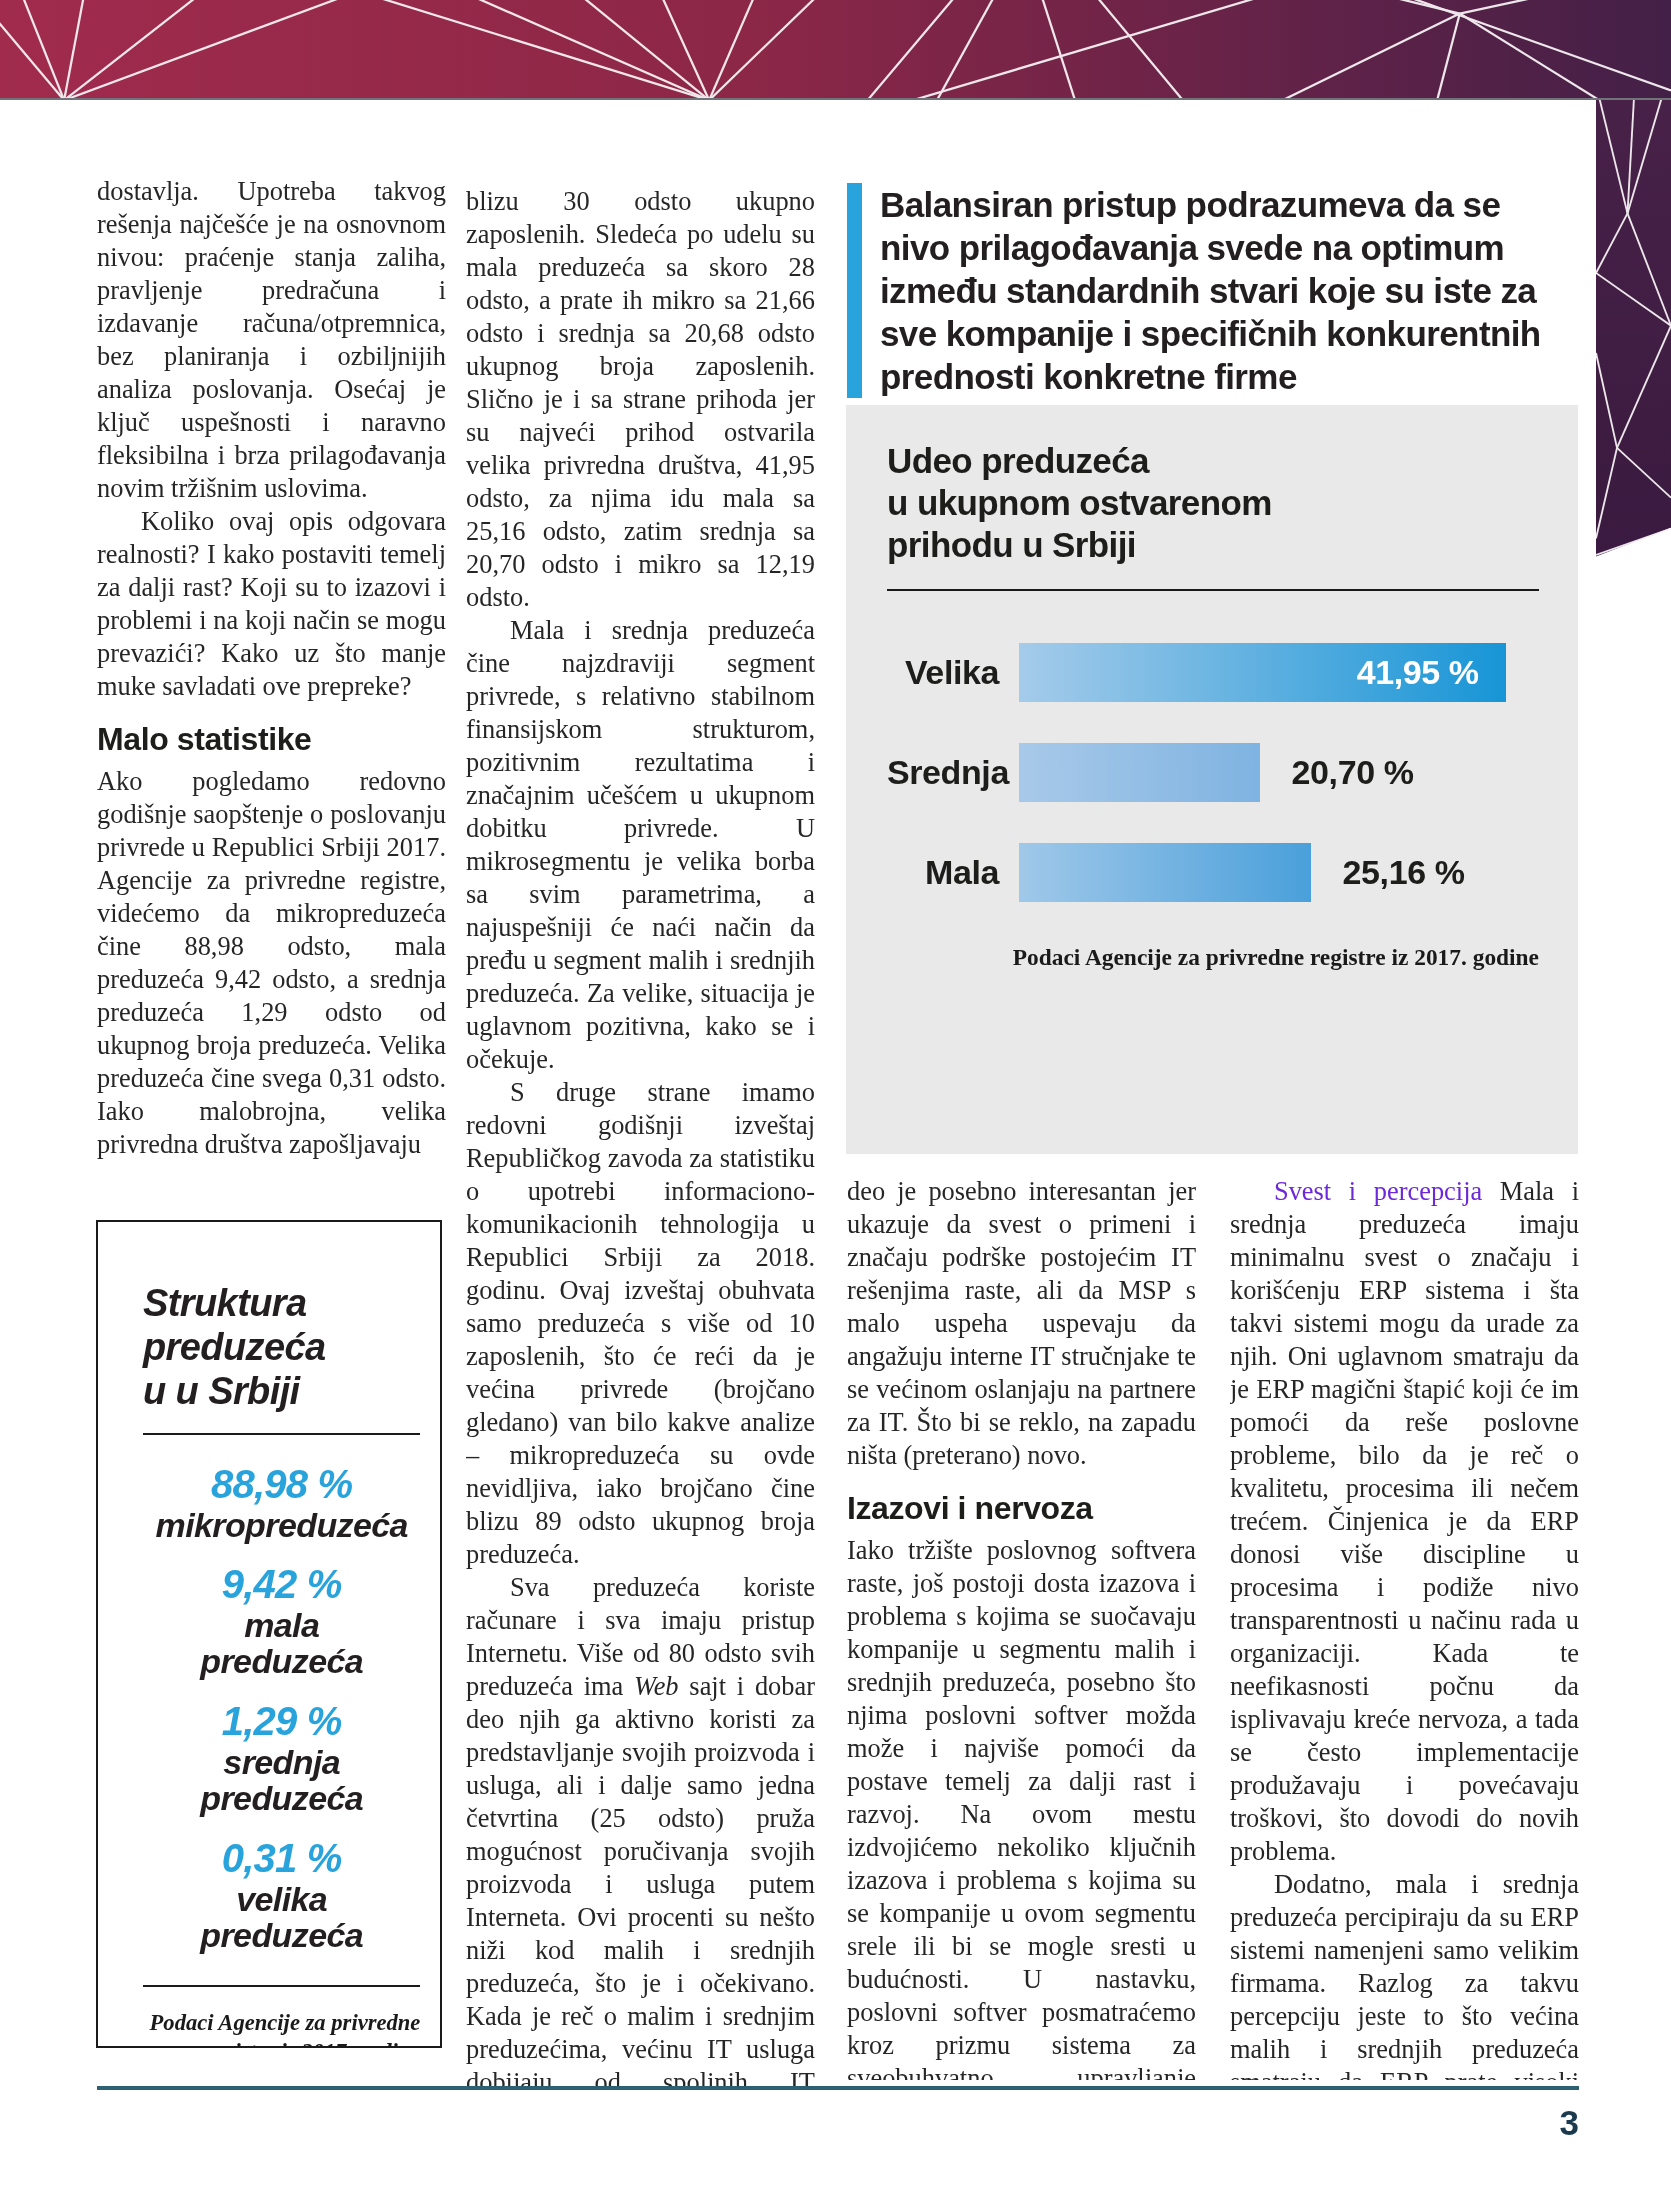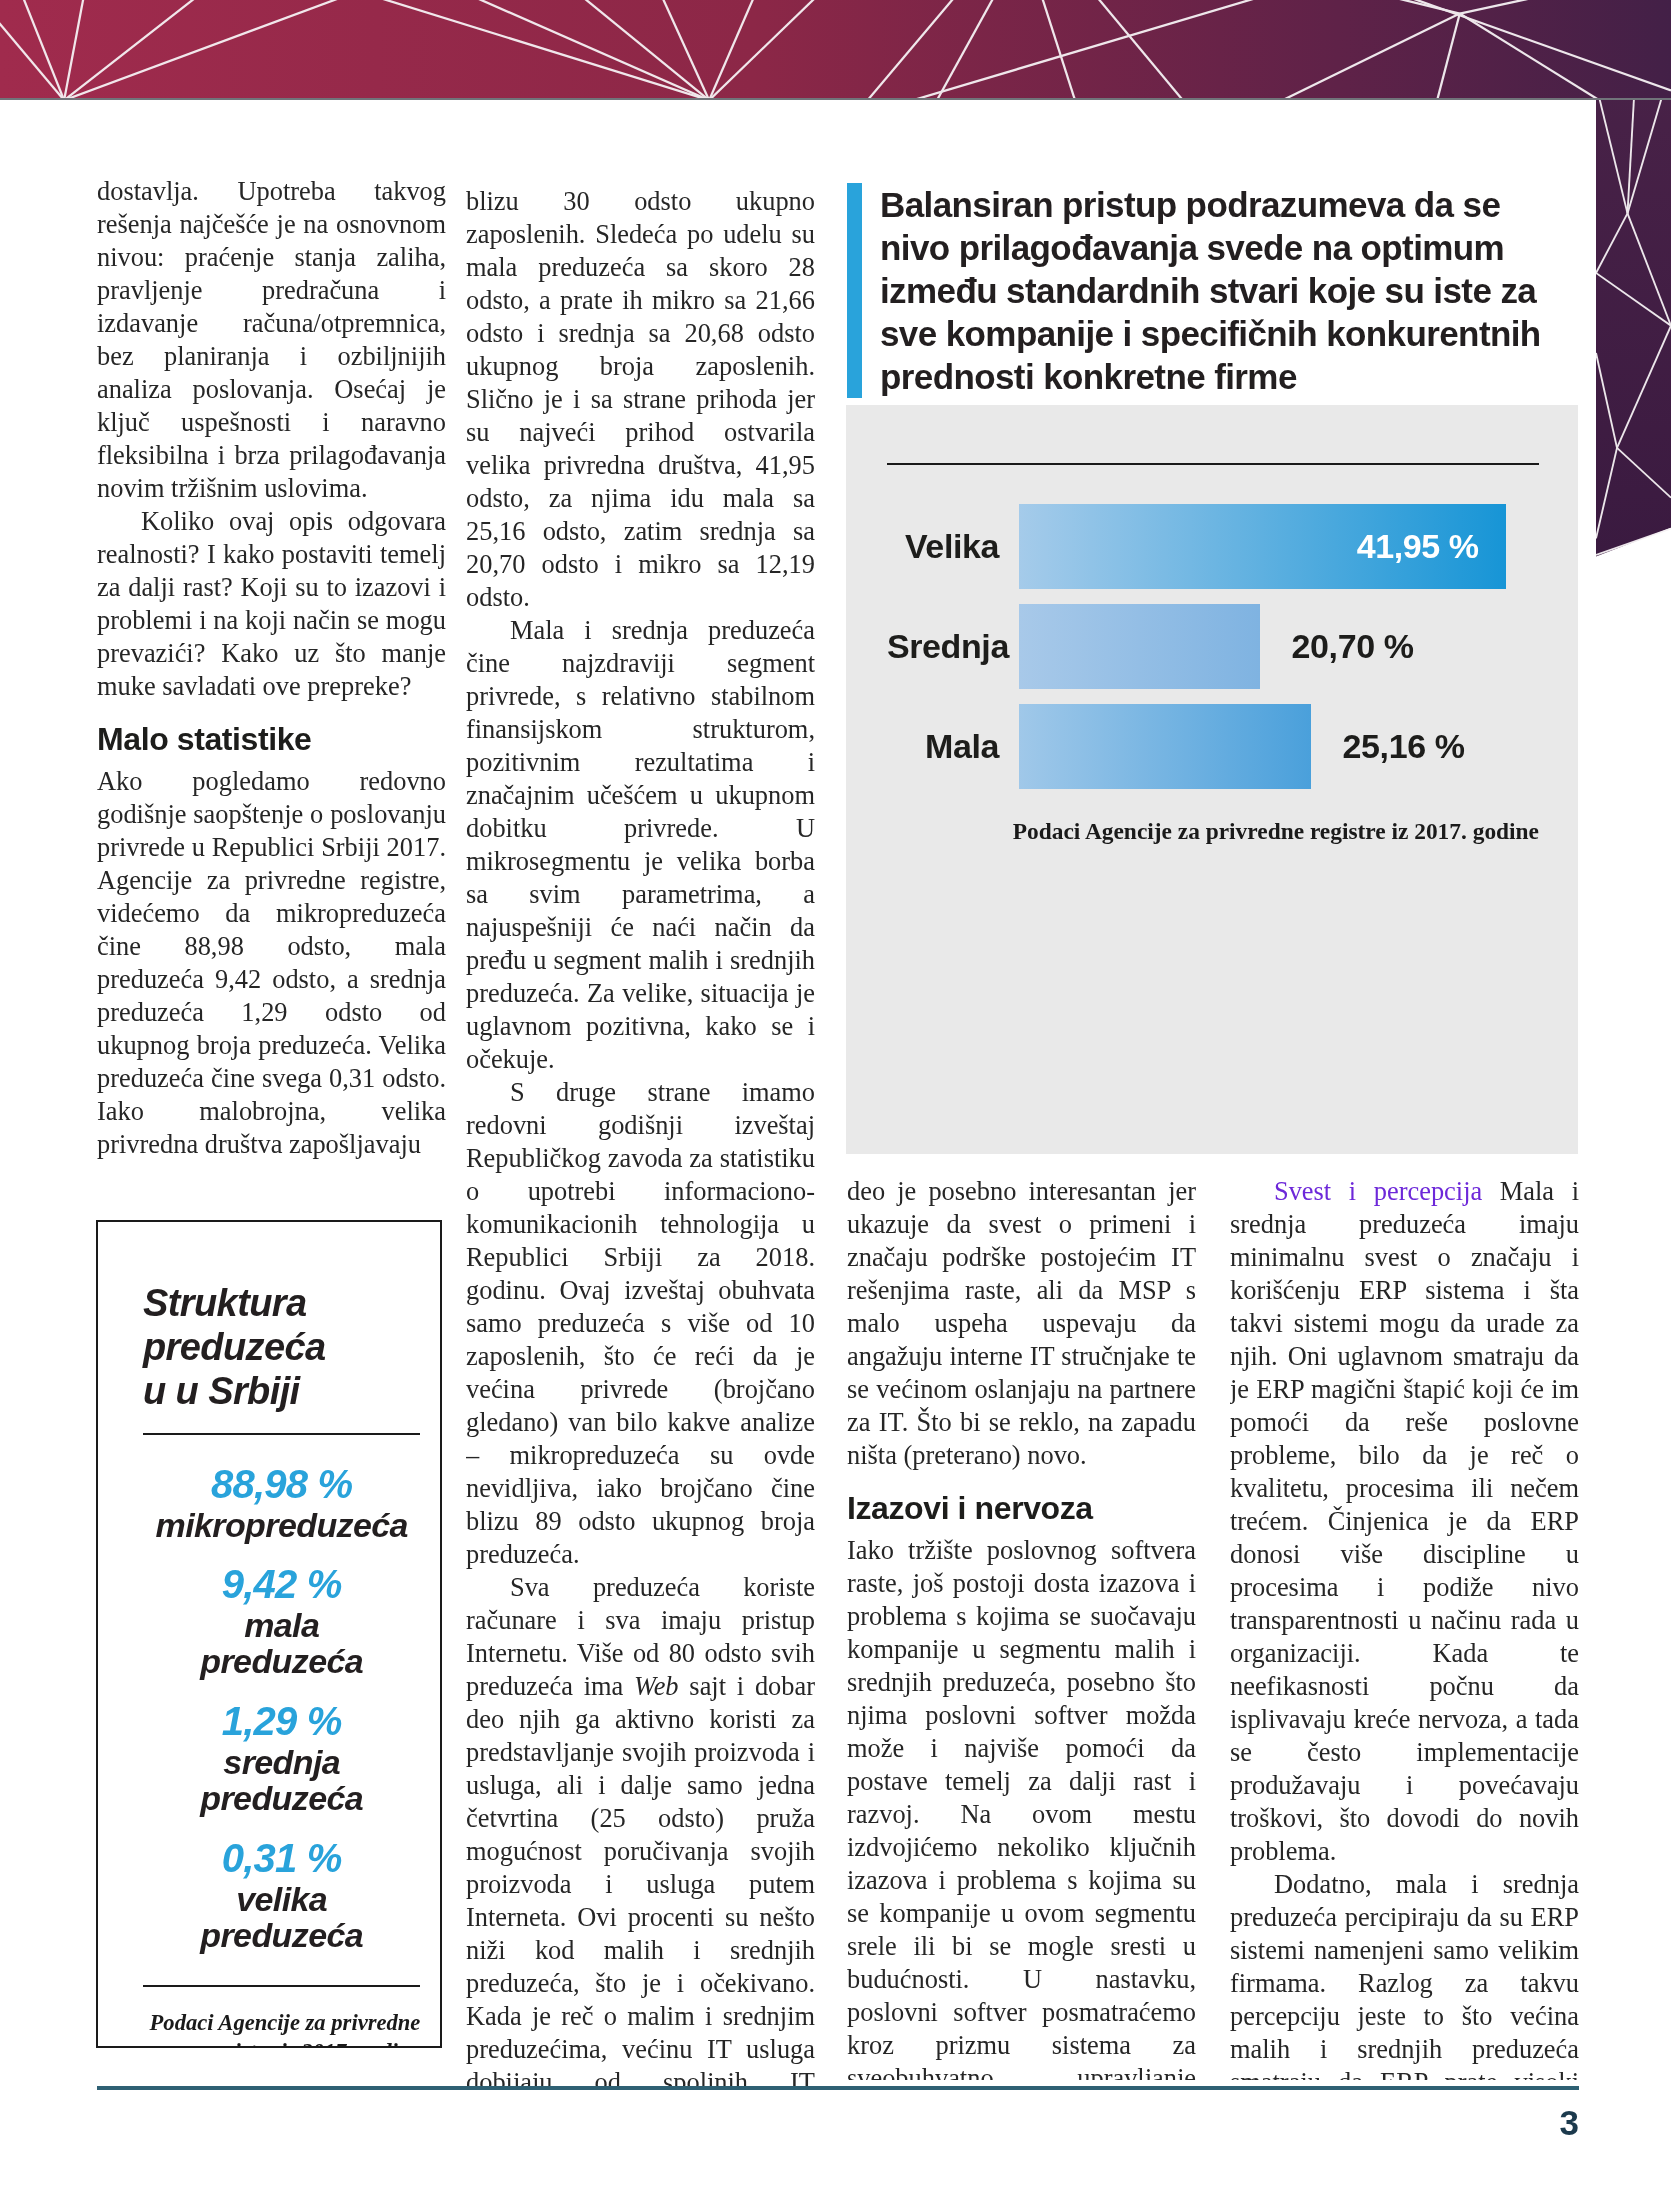--- a/index.html
+++ b/index.html
@@ -33,21 +33,21 @@
     line-height:42px;color:#1d1d1b;white-space:pre-line;letter-spacing:-0.6px;
   }
   .pdivider{height:2.3px;background:#1a1a1a;margin-top:22.6px;}
   .bars{margin-top:45px;}
   .brow{display:flex;align-items:center;height:73px;margin-bottom:27px;}
   .blabel{
     font-family:"Liberation Sans",sans-serif;font-weight:700;font-size:34px;
     color:#1d1d1b;width:112px;text-align:right;margin-right:19.6px;flex:0 0 112px;
     letter-spacing:-0.4px;
   }
-  .bar{height:85px;position:relative;flex:0 0 auto;}
+  .bar{height:59px;position:relative;flex:0 0 auto;}
   .bar0{background:linear-gradient(90deg,#a5cbea 0%,#1795d6 100%);}
   .bar1{background:linear-gradient(90deg,#a8c9e9 0%,#7fb3e1 100%);}
   .bar2{background:linear-gradient(90deg,#a0c8e9 0%,#4aa0db 100%);}
   .bar3{background:linear-gradient(90deg,#cadef4 0%,#b4d1ee 100%);}
   .bval{
     font-family:"Liberation Sans",sans-serif;font-weight:700;font-size:34px;
     color:#1d1d1b;margin-left:32px;white-space:nowrap;letter-spacing:-0.4px;
   }
   .bval.inside{position:absolute;right:27px;top:50%;transform:translateY(-50%);color:#ffffff;margin:0;}
   .psource{
@@ -164,20 +164,23 @@
   <p class="ind">S druge strane imamo redovni godišnji izveštaj Republičkog zavoda za statistiku o upotrebi informaciono-komunikacionih tehnologija u Republici Srbiji za 2018. godinu. Ovaj izveštaj obuhvata samo preduzeća s više od 10 zaposlenih, što će reći da je većina privrede (brojčano gledano) van bilo kakve analize – mikropreduzeća su ovde nevidljiva, iako brojčano čine blizu 89 odsto ukupnog broja preduzeća.</p>
   <p class="ind"><span>Sva preduzeća koriste računare i sva imaju pristup Internetu. Više od 80 odsto svih preduzeća ima </span><em class="webword">Web</em><span> sajt i dobar deo njih ga aktivno koristi za predstavljanje svojih proizvoda i usluga, ali i dalje samo jedna četvrtina (25 odsto) pruža mogućnost poručivanja svojih proizvoda i usluga putem Interneta. Ovi procenti su nešto niži kod malih i srednjih preduzeća, što je i očekivano. Kada je reč o malim i srednjim preduzećima, većinu IT usluga dobijaju od spoljnih IT dobavljača, odnosno veoma retko imaju interni IT, ali je iznenađujuće da je više od 40 odsto MSP imalo otvorena radna mesta za IT koja je bilo teško popuniti. Ovaj</span></p>
 </div>
 
 <div class="abs quote" style="left:847px;top:183px;width:731px;justify-content:flex-end;">
   <div class="qbar"></div>
   <div class="qtext">Balansiran pristup podrazumeva da se nivo prilagođavanja svede na optimum između standardnih stvari koje su iste za sve kompanije i specifičnih konkurentnih prednosti konkretne firme</div>
 </div>
 
 <div class="abs panel" style="left:846px;top:405px;width:732px;height:749px;">
+  <div class="ptitle">Udeo preduzeća
+u ukupnom ostvarenom
+prihodu u Srbiji</div>
   <div class="pdivider"></div>
   <div class="bars">
     <div class="brow">
       <div class="blabel">Velika</div>
       <div class="bar bar0" style="width: 487px;">
         <span class="bval inside">41,95 %</span>
       </div>
     </div>
     <div class="brow">
       <div class="blabel">Srednja</div>

